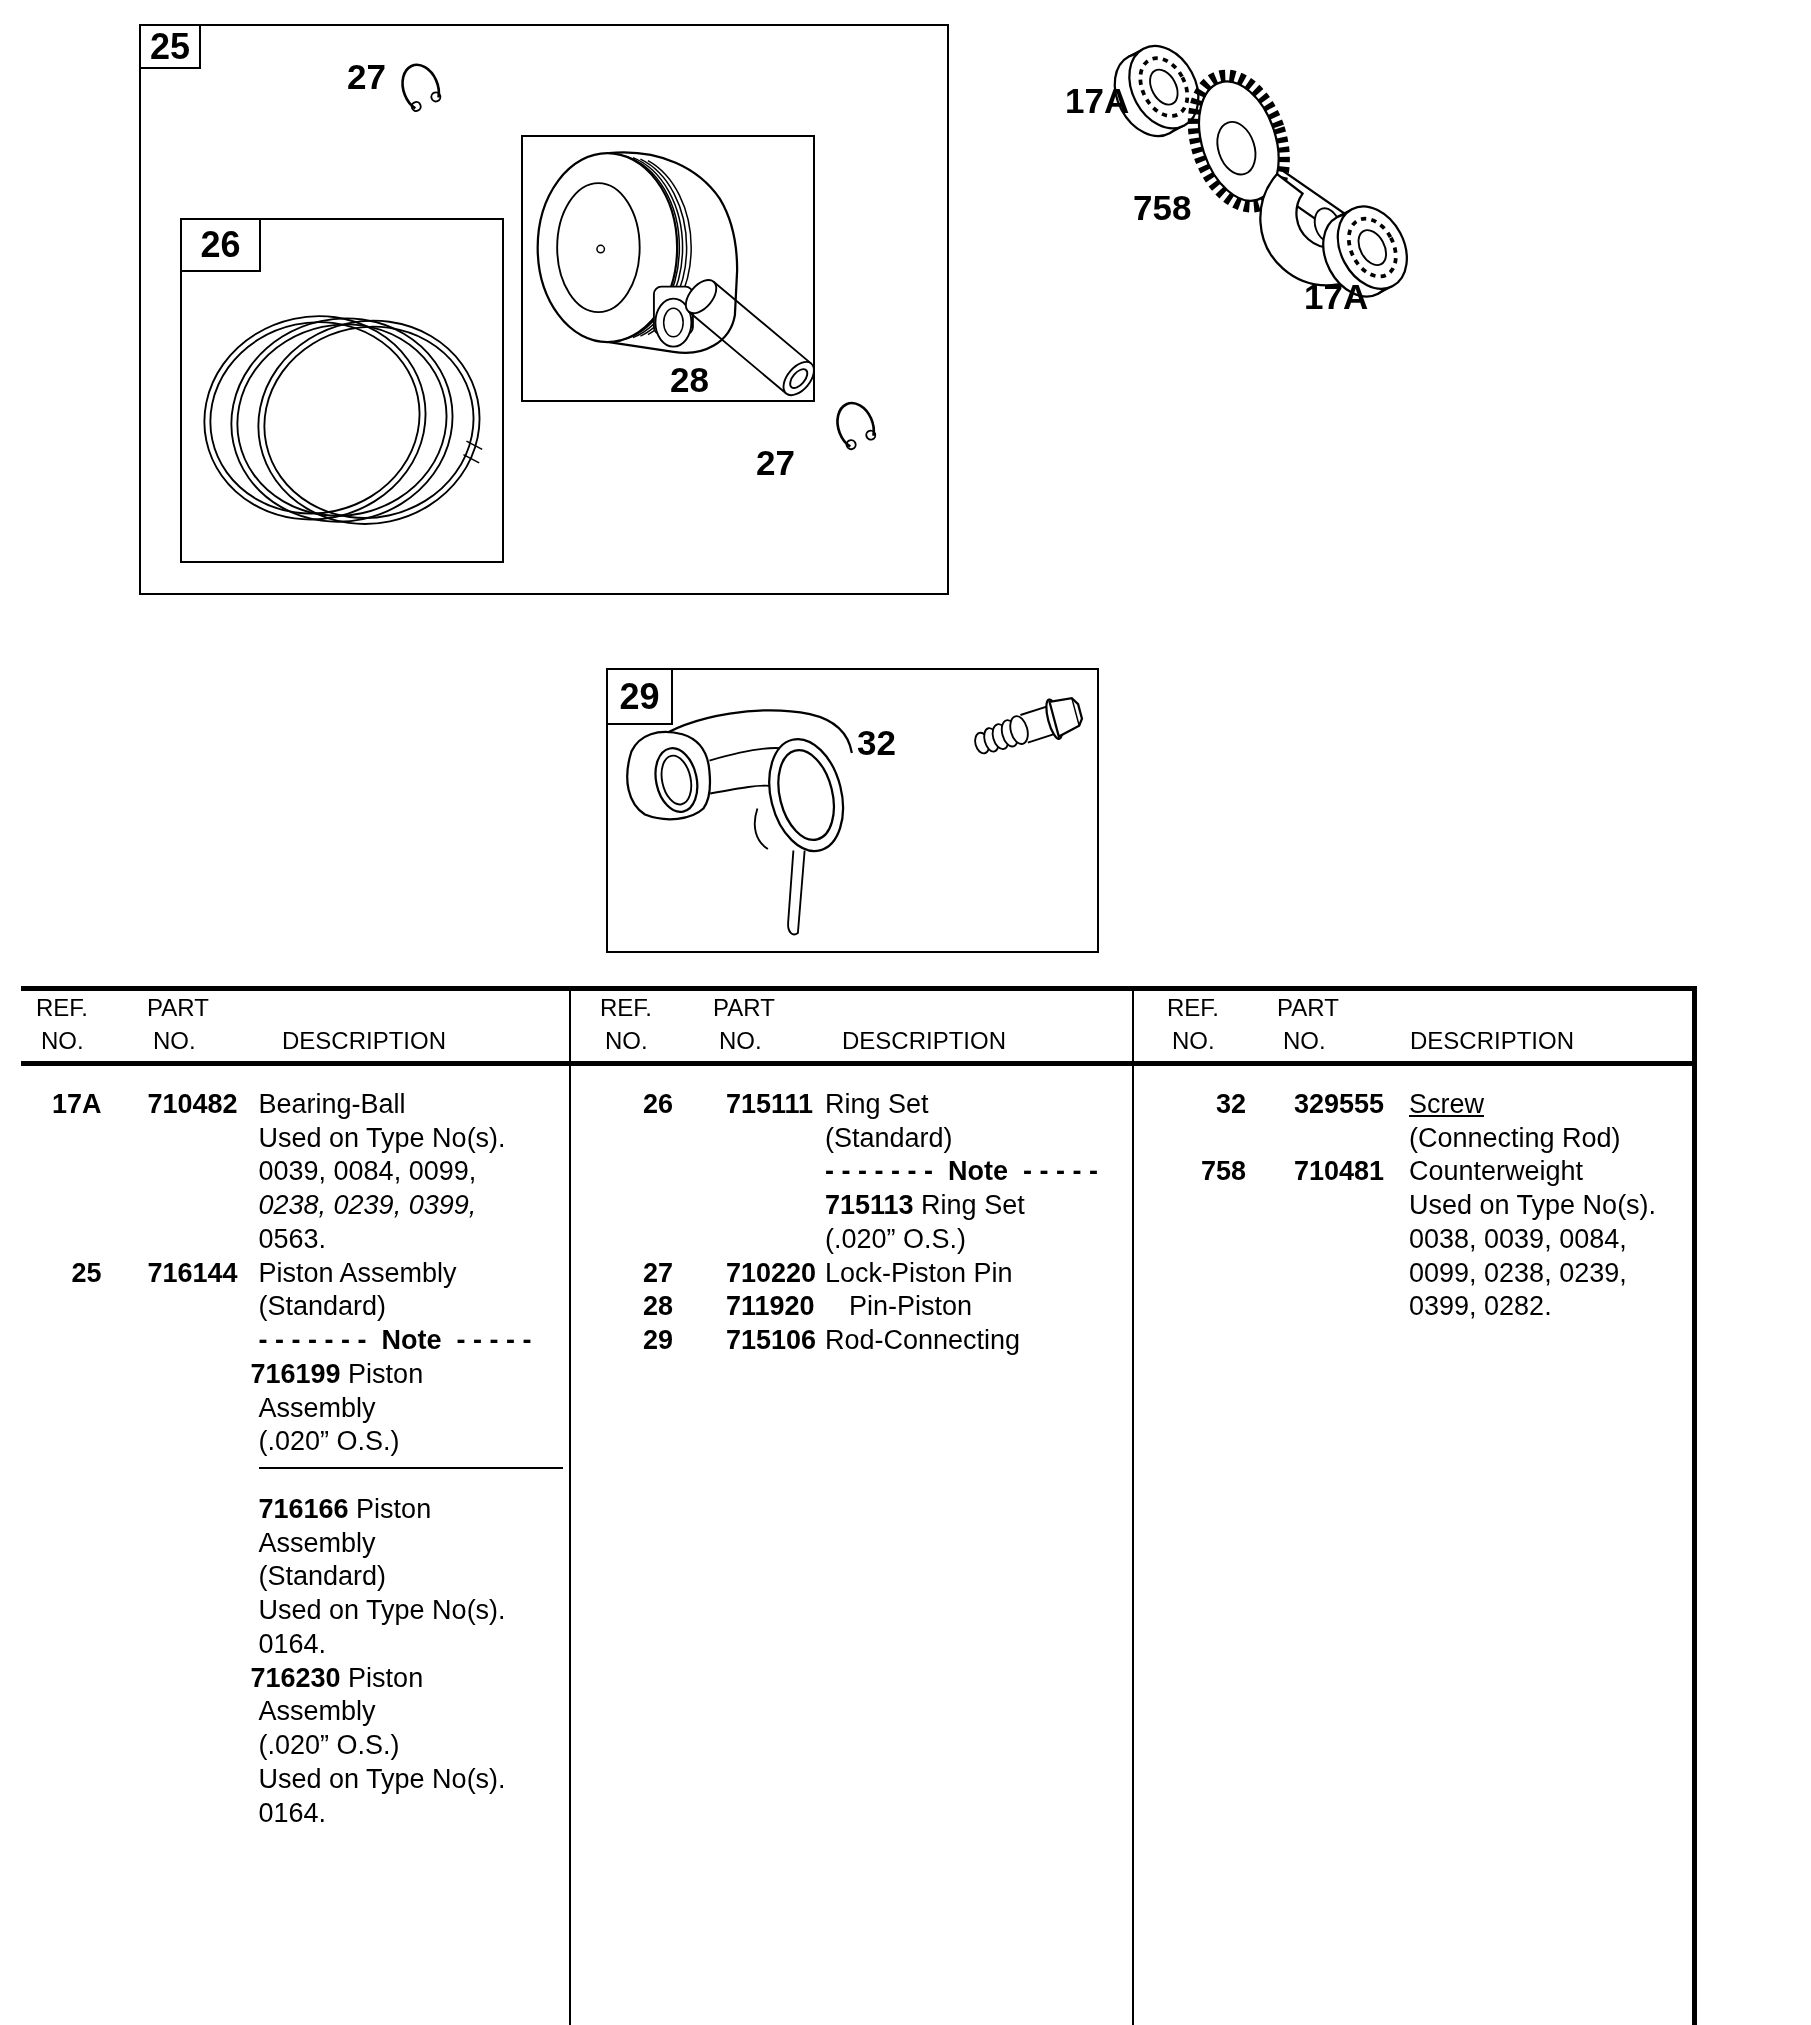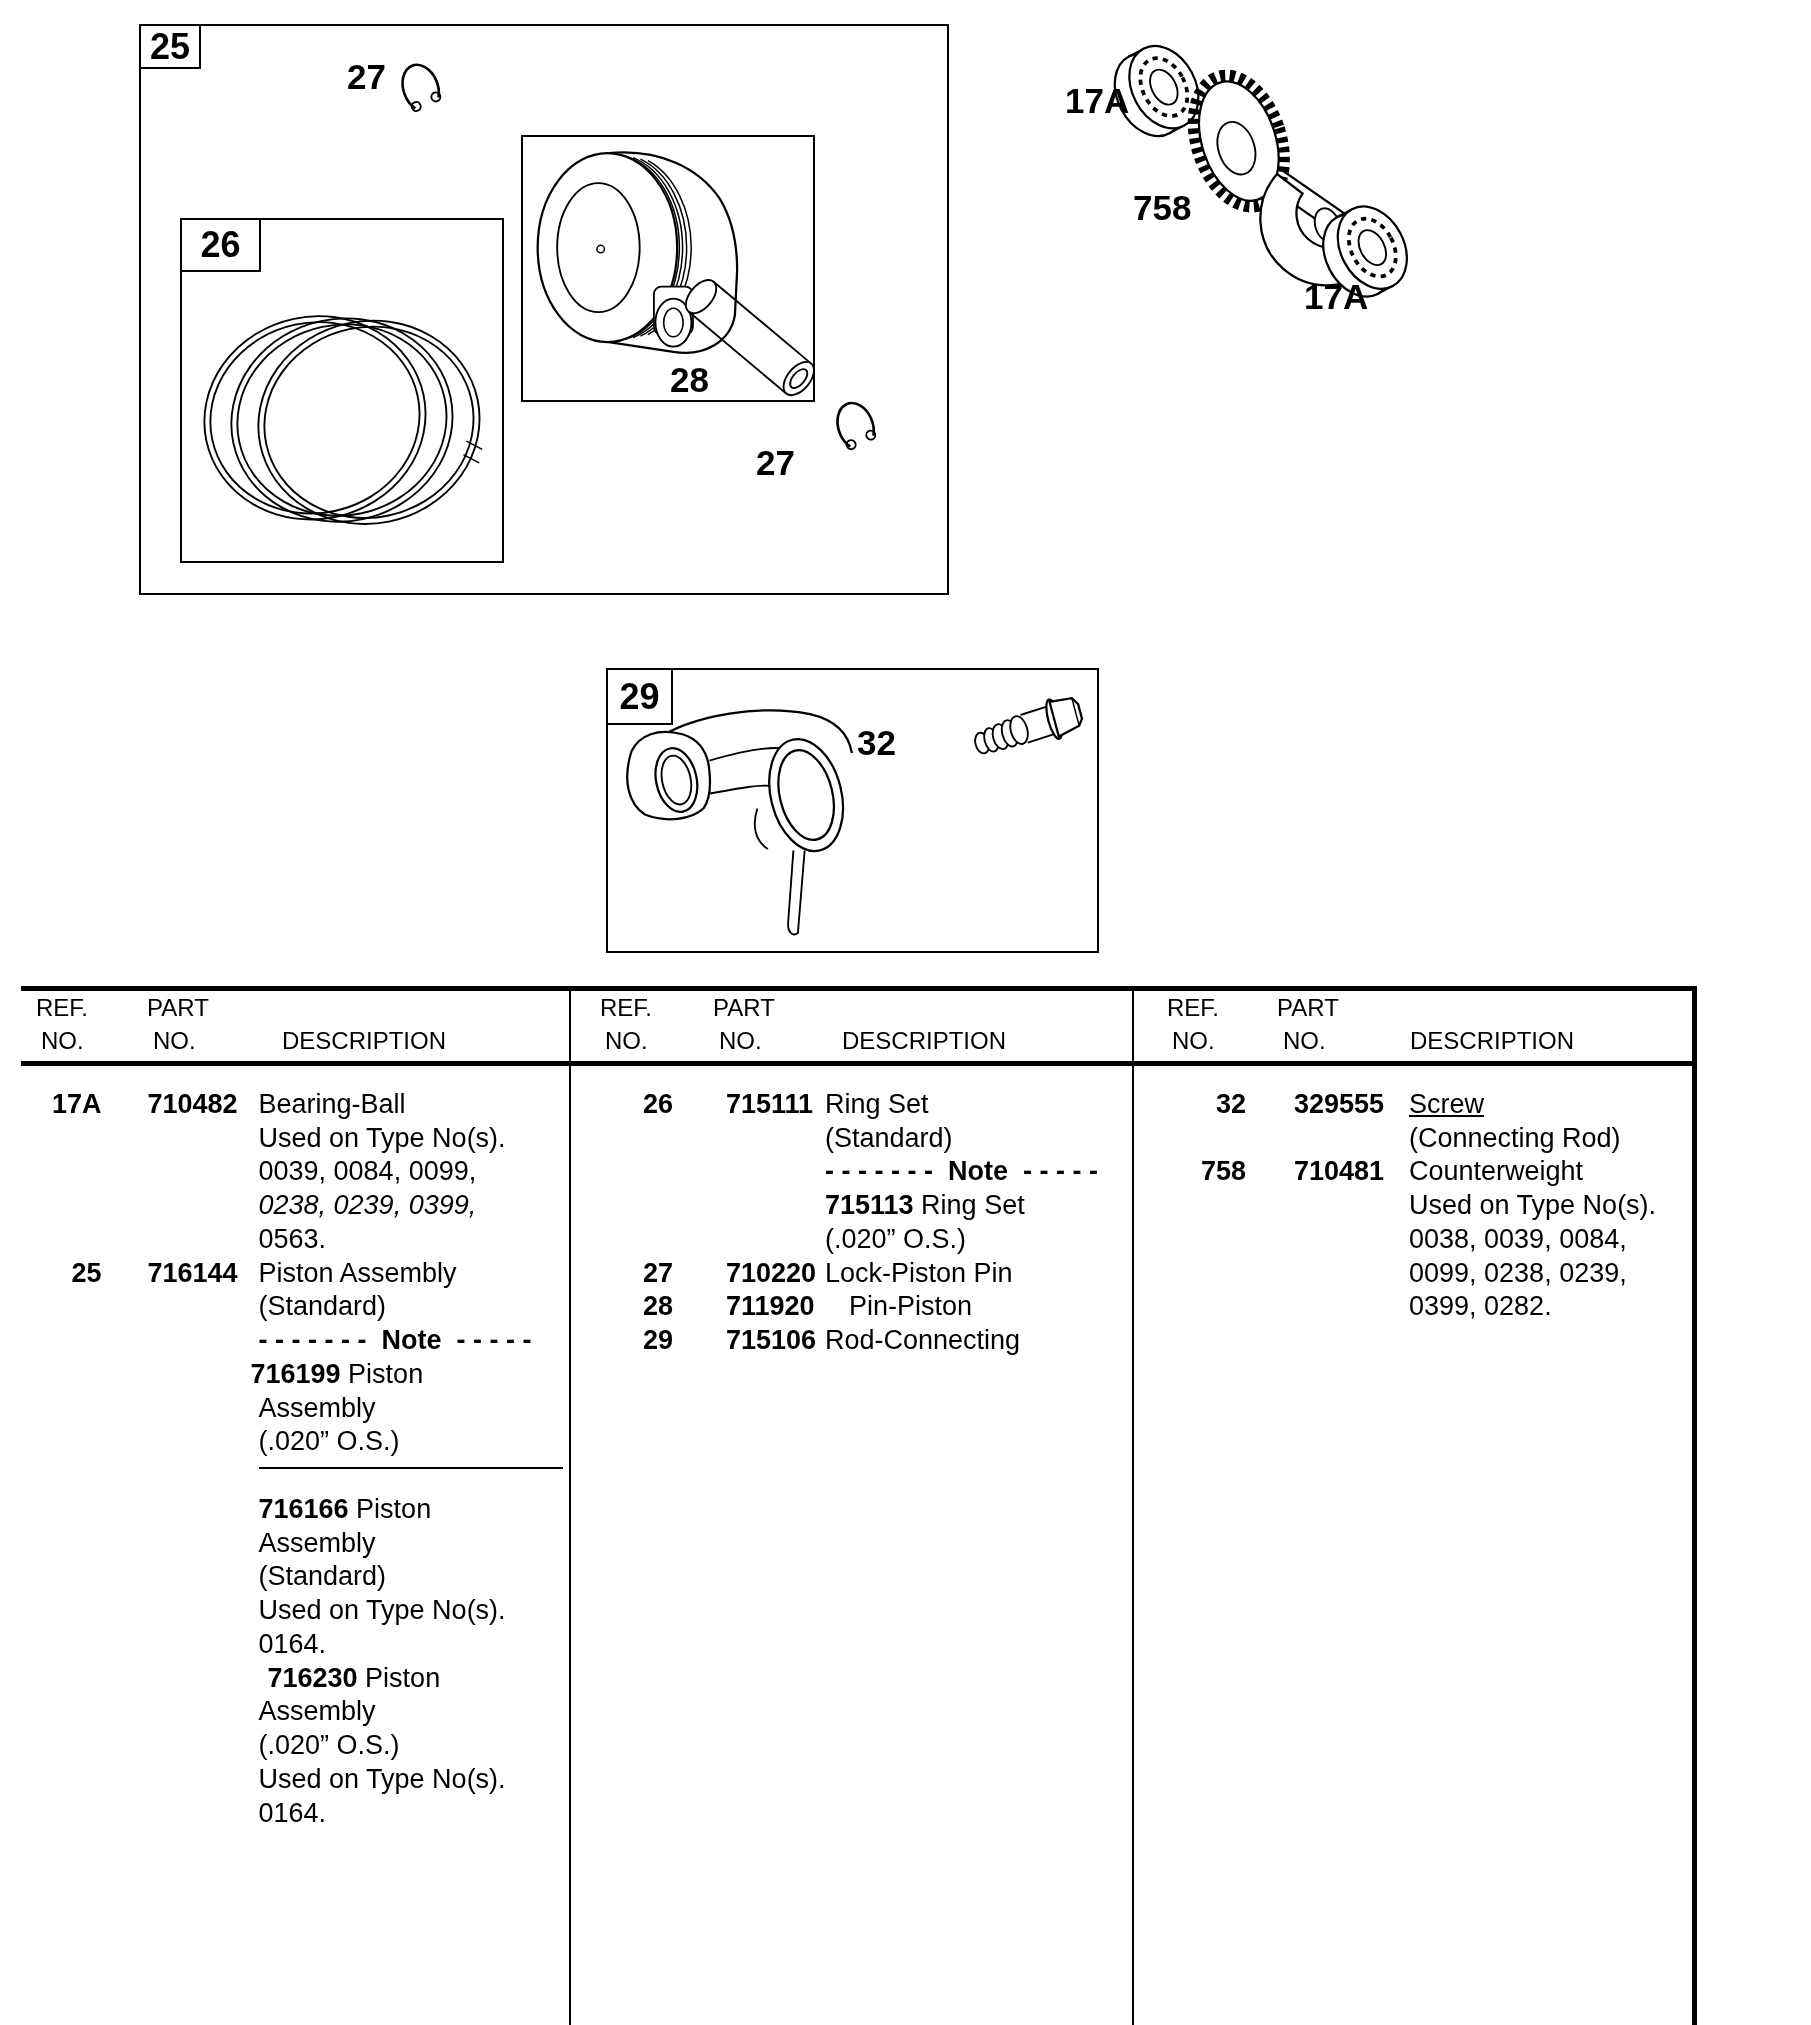--- a/index.html
+++ b/index.html
@@ -198,21 +198,21 @@
       <div class="trow" style="left: 22.5px; top: 1323px; width: 545px;"><span class="tdesc" style="left: 236px;"><b>- - - - - - -  Note  - - - - -</b></span></div>
       <div class="trow" style="left: 22.5px; top: 1357px; width: 545px;"><span class="tdesc" style="left: 228px;"><b>716199</b><span> Piston</span></span></div>
       <div class="trow" style="left: 22.5px; top: 1391px; width: 545px;"><span class="tdesc" style="left: 236px;"><span>Assembly</span></span></div>
       <div class="trow" style="left: 22.5px; top: 1424px; width: 545px;"><span class="tdesc" style="left: 236px;"><span>(.020” O.S.)</span></span></div>
       <div class="trow" style="left: 22.5px; top: 1458px; width: 545px;"><div class="trule" style="left: 236px; width: 304px; top: 9px;"></div></div>
       <div class="trow" style="left: 22.5px; top: 1492px; width: 545px;"><span class="tdesc" style="left: 236px;"><b>716166</b><span> Piston</span></span></div>
       <div class="trow" style="left: 22.5px; top: 1526px; width: 545px;"><span class="tdesc" style="left: 236px;"><span>Assembly</span></span></div>
       <div class="trow" style="left: 22.5px; top: 1559px; width: 545px;"><span class="tdesc" style="left: 236px;"><span>(Standard)</span></span></div>
       <div class="trow" style="left: 22.5px; top: 1593px; width: 545px;"><span class="tdesc" style="left: 236px;"><span>Used on Type No(s).</span></span></div>
       <div class="trow" style="left: 22.5px; top: 1627px; width: 545px;"><span class="tdesc" style="left: 236px;"><span>0164.</span></span></div>
-      <div class="trow" style="left: 22.5px; top: 1661px; width: 545px;"><span class="tdesc" style="left: 245px;"><b>716230</b><span> Piston</span></span></div>
+      <div class="trow" style="left: 22.5px; top: 1661px; width: 545px;"><span class="tdesc" style="left: 228px;"><b>716230</b><span> Piston</span></span></div>
       <div class="trow" style="left: 22.5px; top: 1694px; width: 545px;"><span class="tdesc" style="left: 236px;"><span>Assembly</span></span></div>
       <div class="trow" style="left: 22.5px; top: 1728px; width: 545px;"><span class="tdesc" style="left: 236px;"><span>(.020” O.S.)</span></span></div>
       <div class="trow" style="left: 22.5px; top: 1762px; width: 545px;"><span class="tdesc" style="left: 236px;"><span>Used on Type No(s).</span></span></div>
       <div class="trow" style="left: 22.5px; top: 1796px; width: 545px;"><span class="tdesc" style="left: 236px;"><span>0164.</span></span></div>
       <div class="trow" style="left: 570px; top: 1087px; width: 560px;"><span class="tref" style="width: 103px;">26</span><span class="tpart" style="left: 156px;">715111</span><span class="tdesc" style="left: 255px;"><span>Ring Set</span></span></div>
       <div class="trow" style="left: 570px; top: 1121px; width: 560px;"><span class="tdesc" style="left: 255px;"><span>(Standard)</span></span></div>
       <div class="trow" style="left: 570px; top: 1154px; width: 560px;"><span class="tdesc" style="left: 255px;"><b>- - - - - - -  Note  - - - - -</b></span></div>
       <div class="trow" style="left: 570px; top: 1188px; width: 560px;"><span class="tdesc" style="left: 255px;"><b>715113</b><span> Ring Set</span></span></div>
       <div class="trow" style="left: 570px; top: 1222px; width: 560px;"><span class="tdesc" style="left: 255px;"><span>(.020” O.S.)</span></span></div>
       <div class="trow" style="left: 570px; top: 1256px; width: 560px;"><span class="tref" style="width: 103px;">27</span><span class="tpart" style="left: 156px;">710220</span><span class="tdesc" style="left: 255px;"><span>Lock-Piston Pin</span></span></div>

